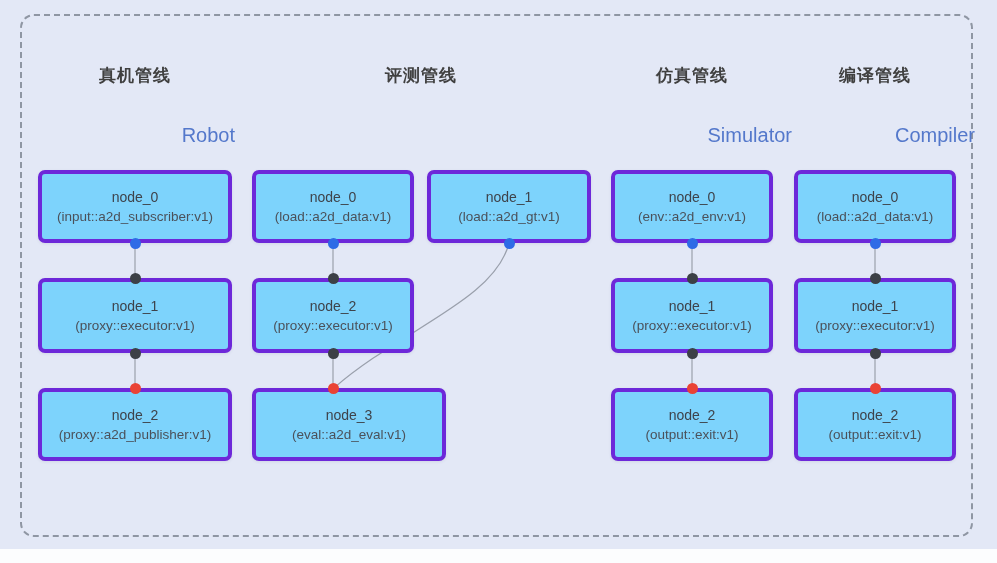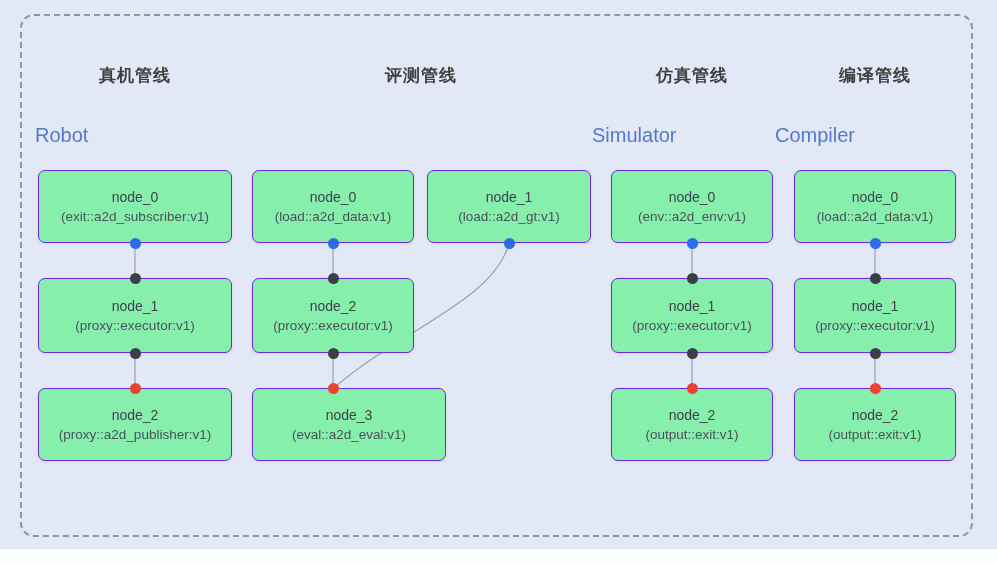--- a/index.html
+++ b/index.html
@@ -21,28 +21,28 @@
     border-radius: 14px;
   }
   .zh-header {
     position: absolute; top: 64px; width: 200px;
     text-align: center;
     font-size: 17px; font-weight: 700; color: #404040;
     letter-spacing: 1px;
   }
   .en-header {
     position: absolute; top: 124px; width: 200px;
-    text-align: left;
+    text-align: right;
     font-size: 20px; font-weight: 400; color: #5478cb;
   }
   .edges-svg { position: absolute; left: 0; top: 0; z-index: 1; }
   .node-card {
     position: absolute; z-index: 2;
-    background: #86efac;
-    border: 1px solid #6d28d9;
+    background: #7dd3fc;
+    border: 4px solid #6d28d9;
     border-radius: 7px;
     box-shadow: 0 1px 3px rgba(60,70,100,0.10);
     display: flex; flex-direction: column;
     align-items: center; justify-content: center;
     gap: 4px;
   }
   .node-title { font-size: 14px; color: #3e434b; }
   .node-type  { font-size: 13.5px; color: #4b515a; }
   .port {
     position: absolute; z-index: 3;
@@ -76,21 +76,21 @@
       <path d="M509 243 C495 300 400 330 334 388"></path>
       <path d="M692 243 L692 278"></path>
       <path d="M692 353 L692 388"></path>
       <path d="M875 243 L875 278"></path>
       <path d="M875 353 L875 388"></path>
     </g>
   </svg>
 
   <div class="node-card" style="left:38px;top:170px;width:194px;height:73px">
     <div class="node-title">node_0</div>
-    <div class="node-type">(exit::a2d_subscriber:v1)</div>
+    <div class="node-type">(input::a2d_subscriber:v1)</div>
   </div>
   <div class="node-card" style="left:38px;top:278px;width:194px;height:75px">
     <div class="node-title">node_1</div>
     <div class="node-type">(proxy::executor:v1)</div>
   </div>
   <div class="node-card" style="left:38px;top:388px;width:194px;height:73px">
     <div class="node-title">node_2</div>
     <div class="node-type">(proxy::a2d_publisher:v1)</div>
   </div>
 

